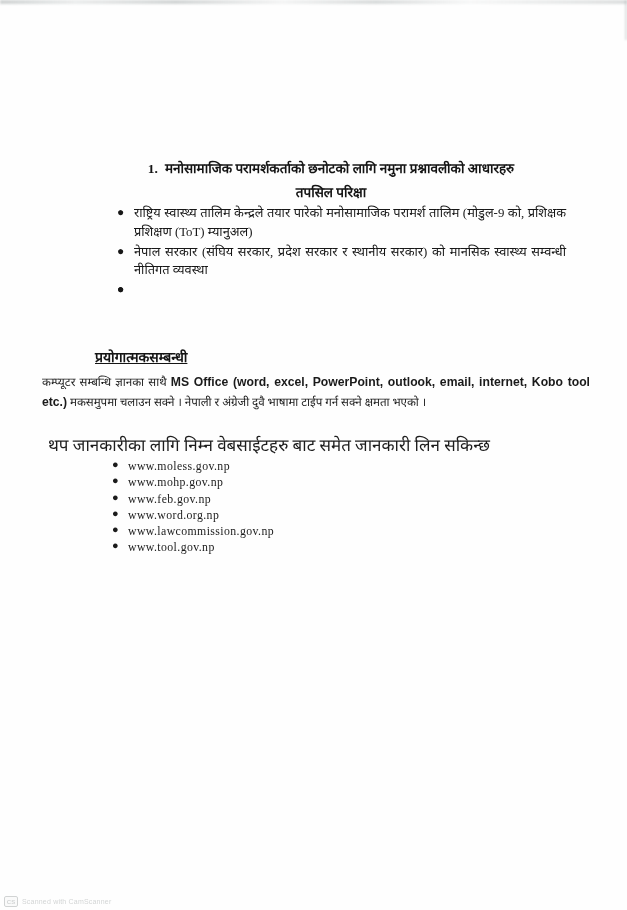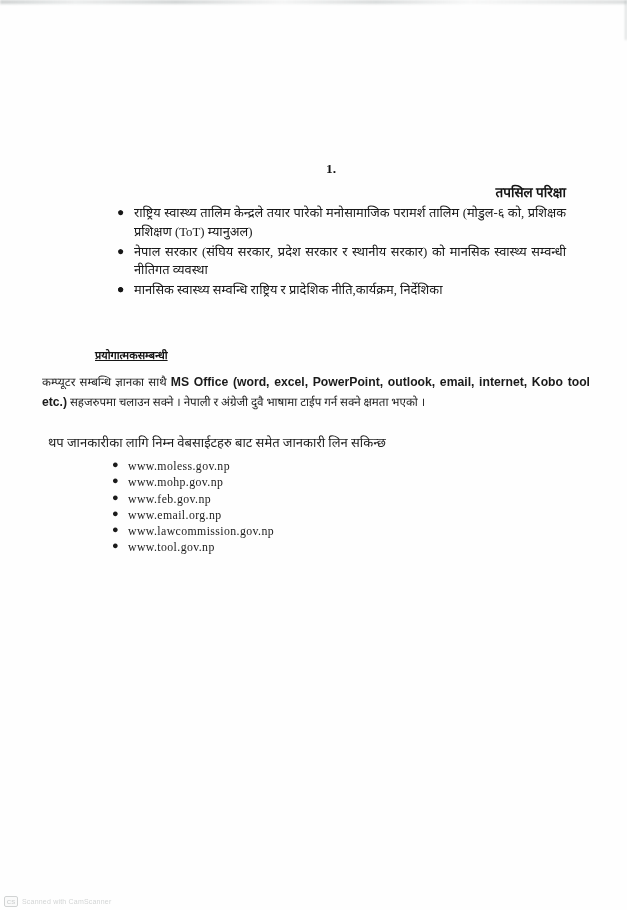--- a/index.html
+++ b/index.html
@@ -52,21 +52,21 @@
     line-height: 1.6;
     color: #141414;
   }
   .doc-heading .hline1 {
     display: flex;
     justify-content: center;
     gap: 7px;
     white-space: nowrap;
   }
   .doc-heading .hline2 {
-    text-align: right;
+    text-align: center;
     margin-top: 2px;
   }
 
   .basis-list {
     position: absolute;
     top: 204px;
     left: 134px;
     width: 432px;
     list-style: none;
   }
@@ -82,21 +82,21 @@
     position: absolute;
     left: -17px;
     top: 0;
     font-size: 12px;
   }
 
   .practical-heading {
     position: absolute;
     top: 347px;
     left: 95px;
-    font-size: 11px;
+    font-size: 14px;
     font-weight: bold;
     text-decoration: underline;
     color: #151515;
   }
 
   .practical-paragraph {
     position: absolute;
     top: 373px;
     left: 42px;
     width: 548px;
@@ -108,21 +108,21 @@
   .practical-paragraph .bold-en {
     font-family: "Liberation Sans", "DejaVu Sans", sans-serif;
     font-weight: bold;
     font-size: 12.2px;
   }
 
   .websites-intro {
     position: absolute;
     top: 433px;
     left: 48px;
-    font-size: 13px;
+    font-size: 17px;
     color: #1c1c1c;
   }
 
   .url-list {
     position: absolute;
     top: 458px;
     left: 128px;
     list-style: none;
   }
   .url-list li {
@@ -175,64 +175,64 @@
 <body>
 
 <div class="page">
 
   <div class="scan-edge"></div>
   <div class="scan-edge-right"></div>
 
   <div class="doc-heading">
     <div class="hline1">
       <span>1.</span>
+      <span>मनोसामाजिक परामर्शकर्ताको छनोटको लागि नमुना प्रश्नावलीको आधारहरु</span>
     </div>
     <div class="hline2">तपसिल परिक्षा</div>
   </div>
 
   <ul class="basis-list">
     <li>
       <span class="bullet">●</span>
-      <span>राष्ट्रिय स्वास्थ्य तालिम केन्द्रले तयार पारेको मनोसामाजिक परामर्श तालिम (मोडुल-६ को, प्रशिक्षक प्रशिक्षण (ToT) म्यानुअल)</span>
+      <span>राष्ट्रिय स्वास्थ्य तालिम केन्द्रले तयार पारेको मनोसामाजिक परामर्श तालिम (मोडुल-9 को, प्रशिक्षक प्रशिक्षण (ToT) म्यानुअल)</span>
     </li>
     <li>
       <span class="bullet">●</span>
       <span>नेपाल सरकार (संघिय सरकार, प्रदेश सरकार र स्थानीय सरकार) को मानसिक स्वास्थ्य सम्वन्धी नीतिगत व्यवस्था</span>
     </li>
     <li>
       <span class="bullet">●</span>
     </li>
     <li>
       <span class="bullet">●</span>
-      <span>मानसिक स्वास्थ्य सम्वन्धि राष्ट्रिय र प्रादेशिक नीति,कार्यक्रम, निर्देशिका</span>
     </li>
   </ul>
 
   <div class="practical-heading">प्रयोगात्मकसम्बन्धी</div>
 
-  <p class="practical-paragraph"><span>कम्प्यूटर सम्बन्धि ज्ञानका साथै </span><span class="bold-en">MS Office (word, excel, PowerPoint, outlook, email, internet, Kobo tool etc.)</span><span> सहजरुपमा चलाउन सक्ने । नेपाली र अंग्रेजी दुवै भाषामा टाईप गर्न सक्ने क्षमता भएको ।</span></p>
+  <p class="practical-paragraph"><span>कम्प्यूटर सम्बन्धि ज्ञानका साथै </span><span class="bold-en">MS Office (word, excel, PowerPoint, outlook, email, internet, Kobo tool etc.)</span><span> मकसमुपमा चलाउन सक्ने । नेपाली र अंग्रेजी दुवै भाषामा टाईप गर्न सक्ने क्षमता भएको ।</span></p>
 
   <div class="websites-intro">थप जानकारीका लागि निम्न वेबसाईटहरु बाट समेत जानकारी लिन सकिन्छ</div>
 
   <ul class="url-list">
     <li>
       <span class="bullet">●</span>
       <span class="url-text">www.moless.gov.np</span>
     </li>
     <li>
       <span class="bullet">●</span>
       <span class="url-text">www.mohp.gov.np</span>
     </li>
     <li>
       <span class="bullet">●</span>
       <span class="url-text">www.feb.gov.np</span>
     </li>
     <li>
       <span class="bullet">●</span>
-      <span class="url-text">www.email.org.np</span>
+      <span class="url-text">www.word.org.np</span>
     </li>
     <li>
       <span class="bullet">●</span>
       <span class="url-text">www.lawcommission.gov.np</span>
     </li>
     <li>
       <span class="bullet">●</span>
       <span class="url-text">www.tool.gov.np</span>
     </li>
   </ul>

